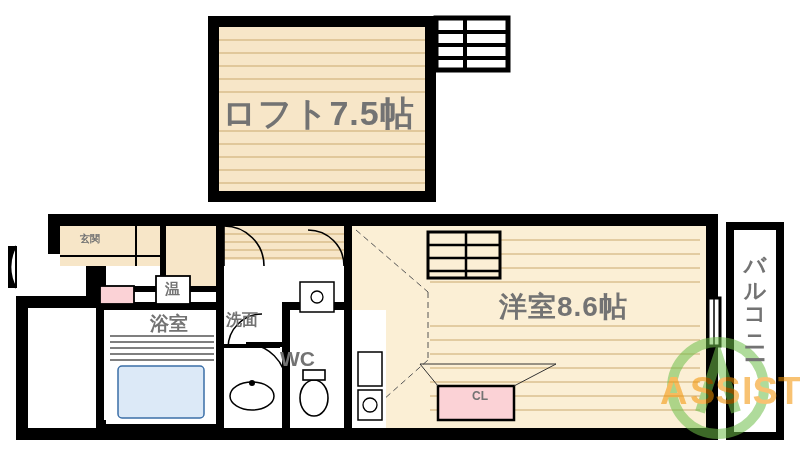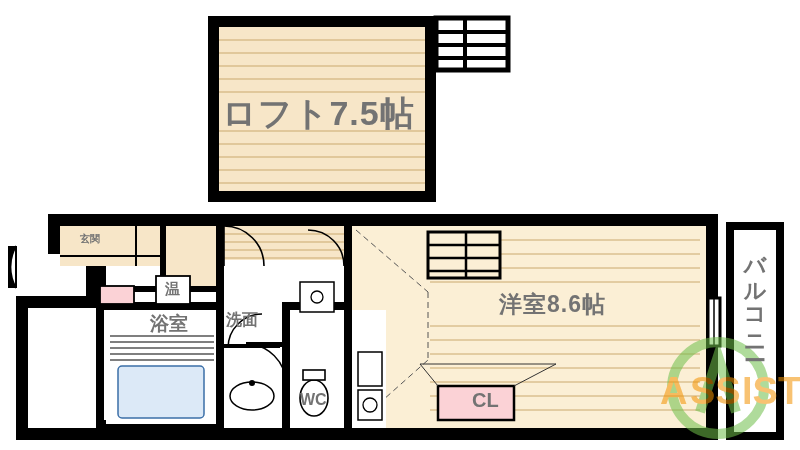--- a/index.html
+++ b/index.html
@@ -167,29 +167,29 @@
       <circle cx="718" cy="388" r="46" fill="none" stroke="#6fbf4a" stroke-width="10"></circle>
       <path d="M700,412 L718,356 L736,412" fill="none" stroke="#6fbf4a" stroke-width="10"></path>
       <text x="660" y="404" font-family="Liberation Sans, sans-serif" font-size="38" font-weight="700" fill="#f39200">A</text>
       <text x="690" y="404" font-family="Liberation Sans, sans-serif" font-size="38" font-weight="700" fill="#f39200">SS</text>
       <text x="742" y="404" font-family="Liberation Sans, sans-serif" font-size="38" font-weight="700" fill="#f39200">IST</text>
     </g>
   </svg>
 
   <div class="lbl" style="left:222px;top:96px;font-size:34px;letter-spacing:1px;">ロフト7.5帖</div>
 
-  <div class="lbl" style="left:499px;top:293px;font-size:23px;letter-spacing:1px;">洋室8.6帖</div>
+  <div class="lbl" style="left:499px;top:293px;font-size:28px;letter-spacing:1px;">洋室8.6帖</div>
 
   <div class="lbl vert" style="left:744px;top:240px;font-size:22px;letter-spacing:2px;">バルコニー</div>
 
   <div class="lbl" style="left:80px;top:234px;font-size:10px;">玄関</div>
 
   <div class="lbl" style="left:150px;top:314px;font-size:19px;">浴室</div>
 
   <div class="lbl" style="left:226px;top:312px;font-size:16px;text-align:right;">洗面</div>
 
-  <div class="lbl" style="left:300px;top:348px;font-size:16px;margin-top:44px;">WC</div>
+  <div class="lbl" style="left:280px;top:348px;font-size:21px;">WC</div>
 
-  <div class="lbl" style="left:472px;top:390px;font-size:20px;">CL</div>
+  <div class="lbl" style="left:472px;top:390px;font-size:12px;">CL</div>
 
   <div class="lbl" style="left:165px;top:281px;font-size:15px;">温</div>
 
 </div>
 
 </body></html>

